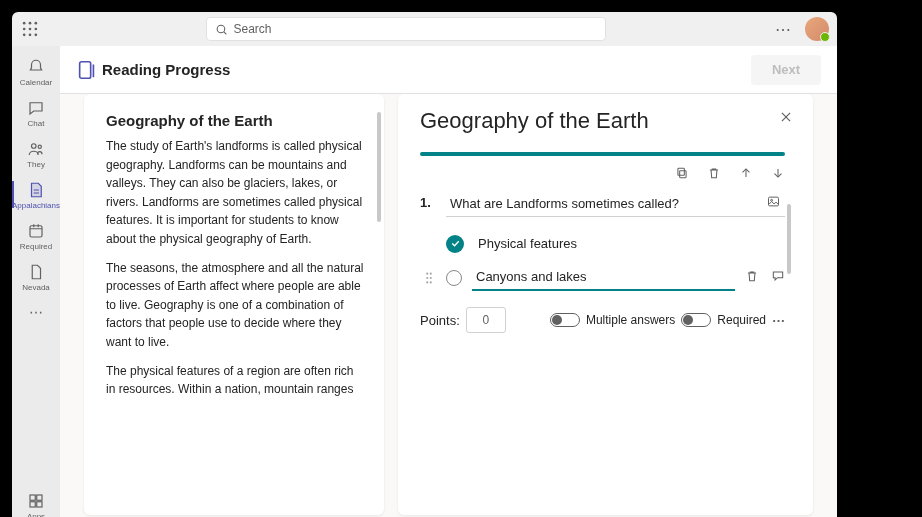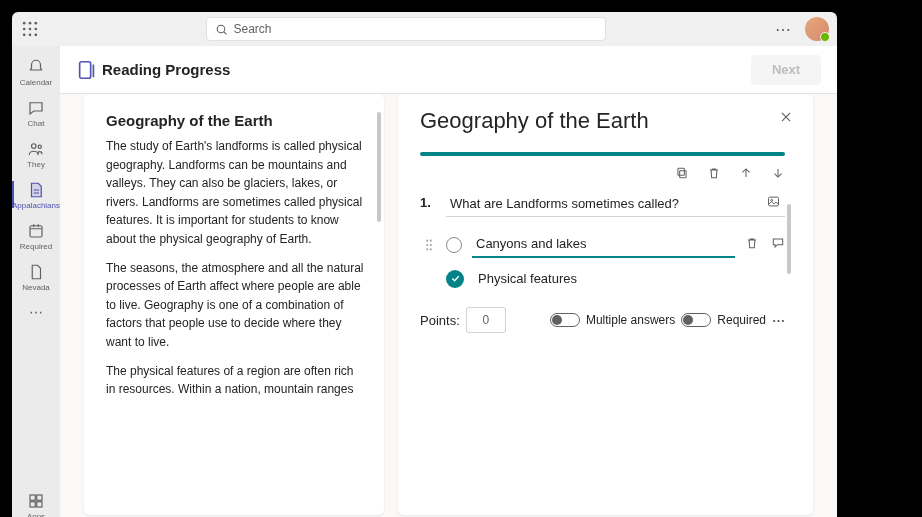--- a/index.html
+++ b/index.html
@@ -238,20 +238,29 @@
                   <span class="img-icon">
                     <svg width="15" height="15" viewBox="0 0 24 24" fill="none" stroke="currentColor" stroke-width="1.6">
                         <rect x="4" y="5" width="16" height="14" rx="2"></rect>
                         <circle cx="9" cy="10" r="1.5"></circle>
                         <path d="M4 17l5-5 4 4 3-3 4 4"></path>
                       </svg>
                   </span>
                 </div>
               </div>
 
+              <div class="opt-row">
+                <div class="radio-check">
+                  <svg width="11" height="11" viewBox="0 0 24 24" fill="none" stroke="currentColor" stroke-width="3">
+                      <polyline points="5 12 10 17 19 7"></polyline>
+                    </svg>
+                </div>
+                <div class="opt-input">Physical features</div>
+              </div>
+
               <div class="opt-row" style="padding-left:4px;">
                 <div class="handle">
                   <svg width="10" height="14" viewBox="0 0 10 16" fill="currentColor">
                       <circle cx="3" cy="3" r="1.2"></circle>
                       <circle cx="7" cy="3" r="1.2"></circle>
                       <circle cx="3" cy="8" r="1.2"></circle>
                       <circle cx="7" cy="8" r="1.2"></circle>
                       <circle cx="3" cy="13" r="1.2"></circle>
                       <circle cx="7" cy="13" r="1.2"></circle>
                     </svg>
@@ -261,29 +270,20 @@
                 <div class="row-icons">
                   <span><svg viewBox="0 0 24 24" fill="none" stroke="currentColor" stroke-width="1.8">
                         <path d="M5 7h14M9 7V5h6v2M7 7l1 13h8l1-13"></path>
                       </svg></span>
                   <span><svg viewBox="0 0 24 24" fill="none" stroke="currentColor" stroke-width="1.8">
                         <path d="M4 5h16v10H11l-4 4v-4H4z"></path>
                       </svg></span>
                 </div>
               </div>
 
-              <div class="opt-row">
-                <div class="radio-check">
-                  <svg width="11" height="11" viewBox="0 0 24 24" fill="none" stroke="currentColor" stroke-width="3">
-                      <polyline points="5 12 10 17 19 7"></polyline>
-                    </svg>
-                </div>
-                <div class="opt-input">Physical features</div>
-              </div>
-
 
               <div class="foot-row">
                 <span class="points-lbl">Points:</span>
                 <div class="points-box">0</div>
                 <div class="foot-spacer"></div>
                 <div class="toggle"></div>
                 <span class="tog-lbl">Multiple answers</span>
                 <div class="toggle"></div>
                 <span class="tog-lbl">Required</span>
                 <span class="more-dots">⋯</span>

